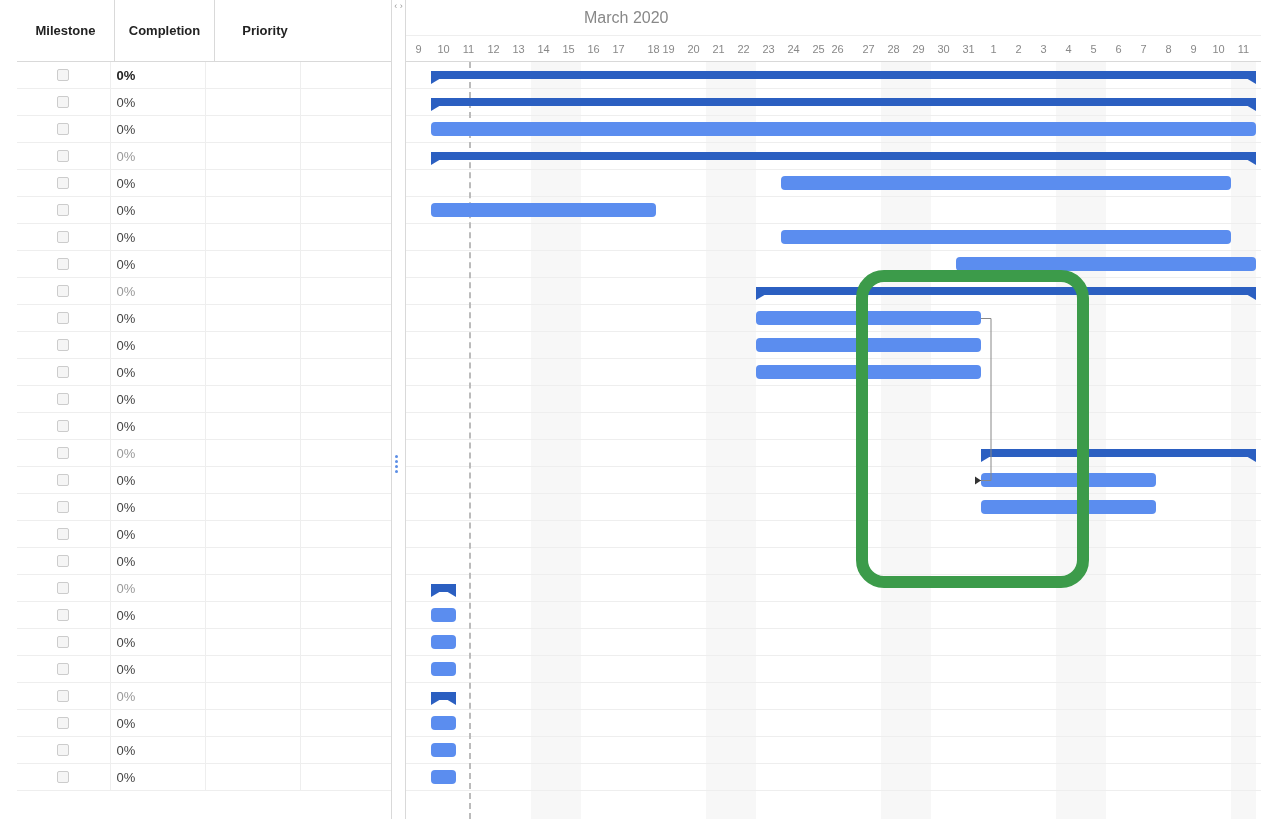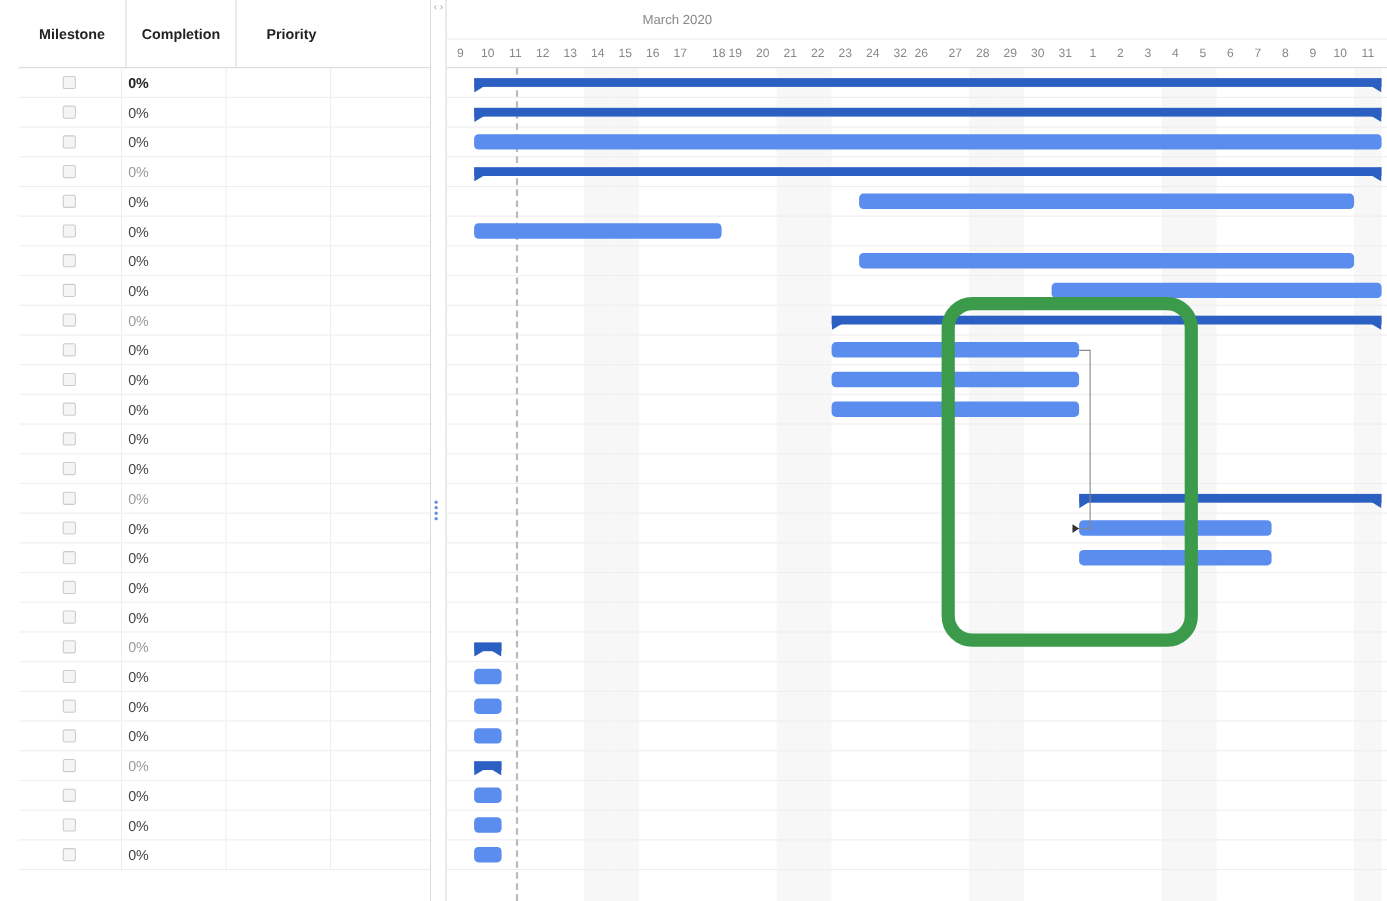--- a/index.html
+++ b/index.html
@@ -29,21 +29,21 @@
 
   
   .splitter { width: 14px; flex: 0 0 14px; background: #fff; position: relative; border-right: 1px solid #d9d9d9; }
   .splitter .topctrl { position: absolute; top: 0; left: 0; right: 0; height: 12px; display: flex; align-items: center; justify-content: center; color: #999; font-size: 9px; letter-spacing: 0; }
   .splitter .dots { position: absolute; top: 455px; left: 3px; display: flex; flex-direction: column; gap: 2px; }
   .splitter .dots span { width: 3px; height: 3px; background: #5c8ee6; border-radius: 50%; display: block; }
 
   
   .right-pane { flex: 1; position: relative; overflow: hidden; }
   .tl-header { height: 62px; border-bottom: 1px solid #d9d9d9; display: flex; flex-direction: column; }
-  .tl-month { height: 46px; display: flex; align-items: center; justify-content: flex-start; padding-left: 178px; color: #888; font-size: 12px; border-bottom: 1px solid #eee; }
+  .tl-month { height: 46px; display: flex; align-items: center; justify-content: flex-start; padding-left: 178px; color: #888; font-size: 16px; border-bottom: 1px solid #eee; }
   .tl-days  { height: 32px; position: relative; }
   .day { position: absolute; top: 0; bottom: 0; width: 25px; display: flex; align-items: center; justify-content: center; color: #888; font-size: 11px; }
 
   .tl-body { position: absolute; top: 62px; left: 0; right: 0; bottom: 0; }
   .row-line { position: absolute; left: 0; right: 0; height: 27px; border-bottom: 1px solid #eee; }
 
   .weekend { position: absolute; top: 0; bottom: 0; background: #f7f7f7; }
   .today-line { position: absolute; top: 0; bottom: 0; width: 0; border-left: 2px dashed #bbb; }
 
   .bar { position: absolute; height: 14px; border-radius: 4px; }
@@ -320,21 +320,21 @@
           <div class="day" style="left: 150px;">15</div>
           <div class="day" style="left: 175px;">16</div>
           <div class="day" style="left: 200px;">17</div>
           <div class="day" style="left: 235px;">18</div>
           <div class="day" style="left: 250px;">19</div>
           <div class="day" style="left: 275px;">20</div>
           <div class="day" style="left: 300px;">21</div>
           <div class="day" style="left: 325px;">22</div>
           <div class="day" style="left: 350px;">23</div>
           <div class="day" style="left: 375px;">24</div>
-          <div class="day" style="left: 400px;">32</div>
+          <div class="day" style="left: 400px;">25</div>
           <div class="day" style="left: 419px;">26</div>
           <div class="day" style="left: 450px;">27</div>
           <div class="day" style="left: 475px;">28</div>
           <div class="day" style="left: 500px;">29</div>
           <div class="day" style="left: 525px;">30</div>
           <div class="day" style="left: 550px;">31</div>
           <div class="day" style="left: 575px;">1</div>
           <div class="day" style="left: 600px;">2</div>
           <div class="day" style="left: 625px;">3</div>
           <div class="day" style="left: 650px;">4</div>

